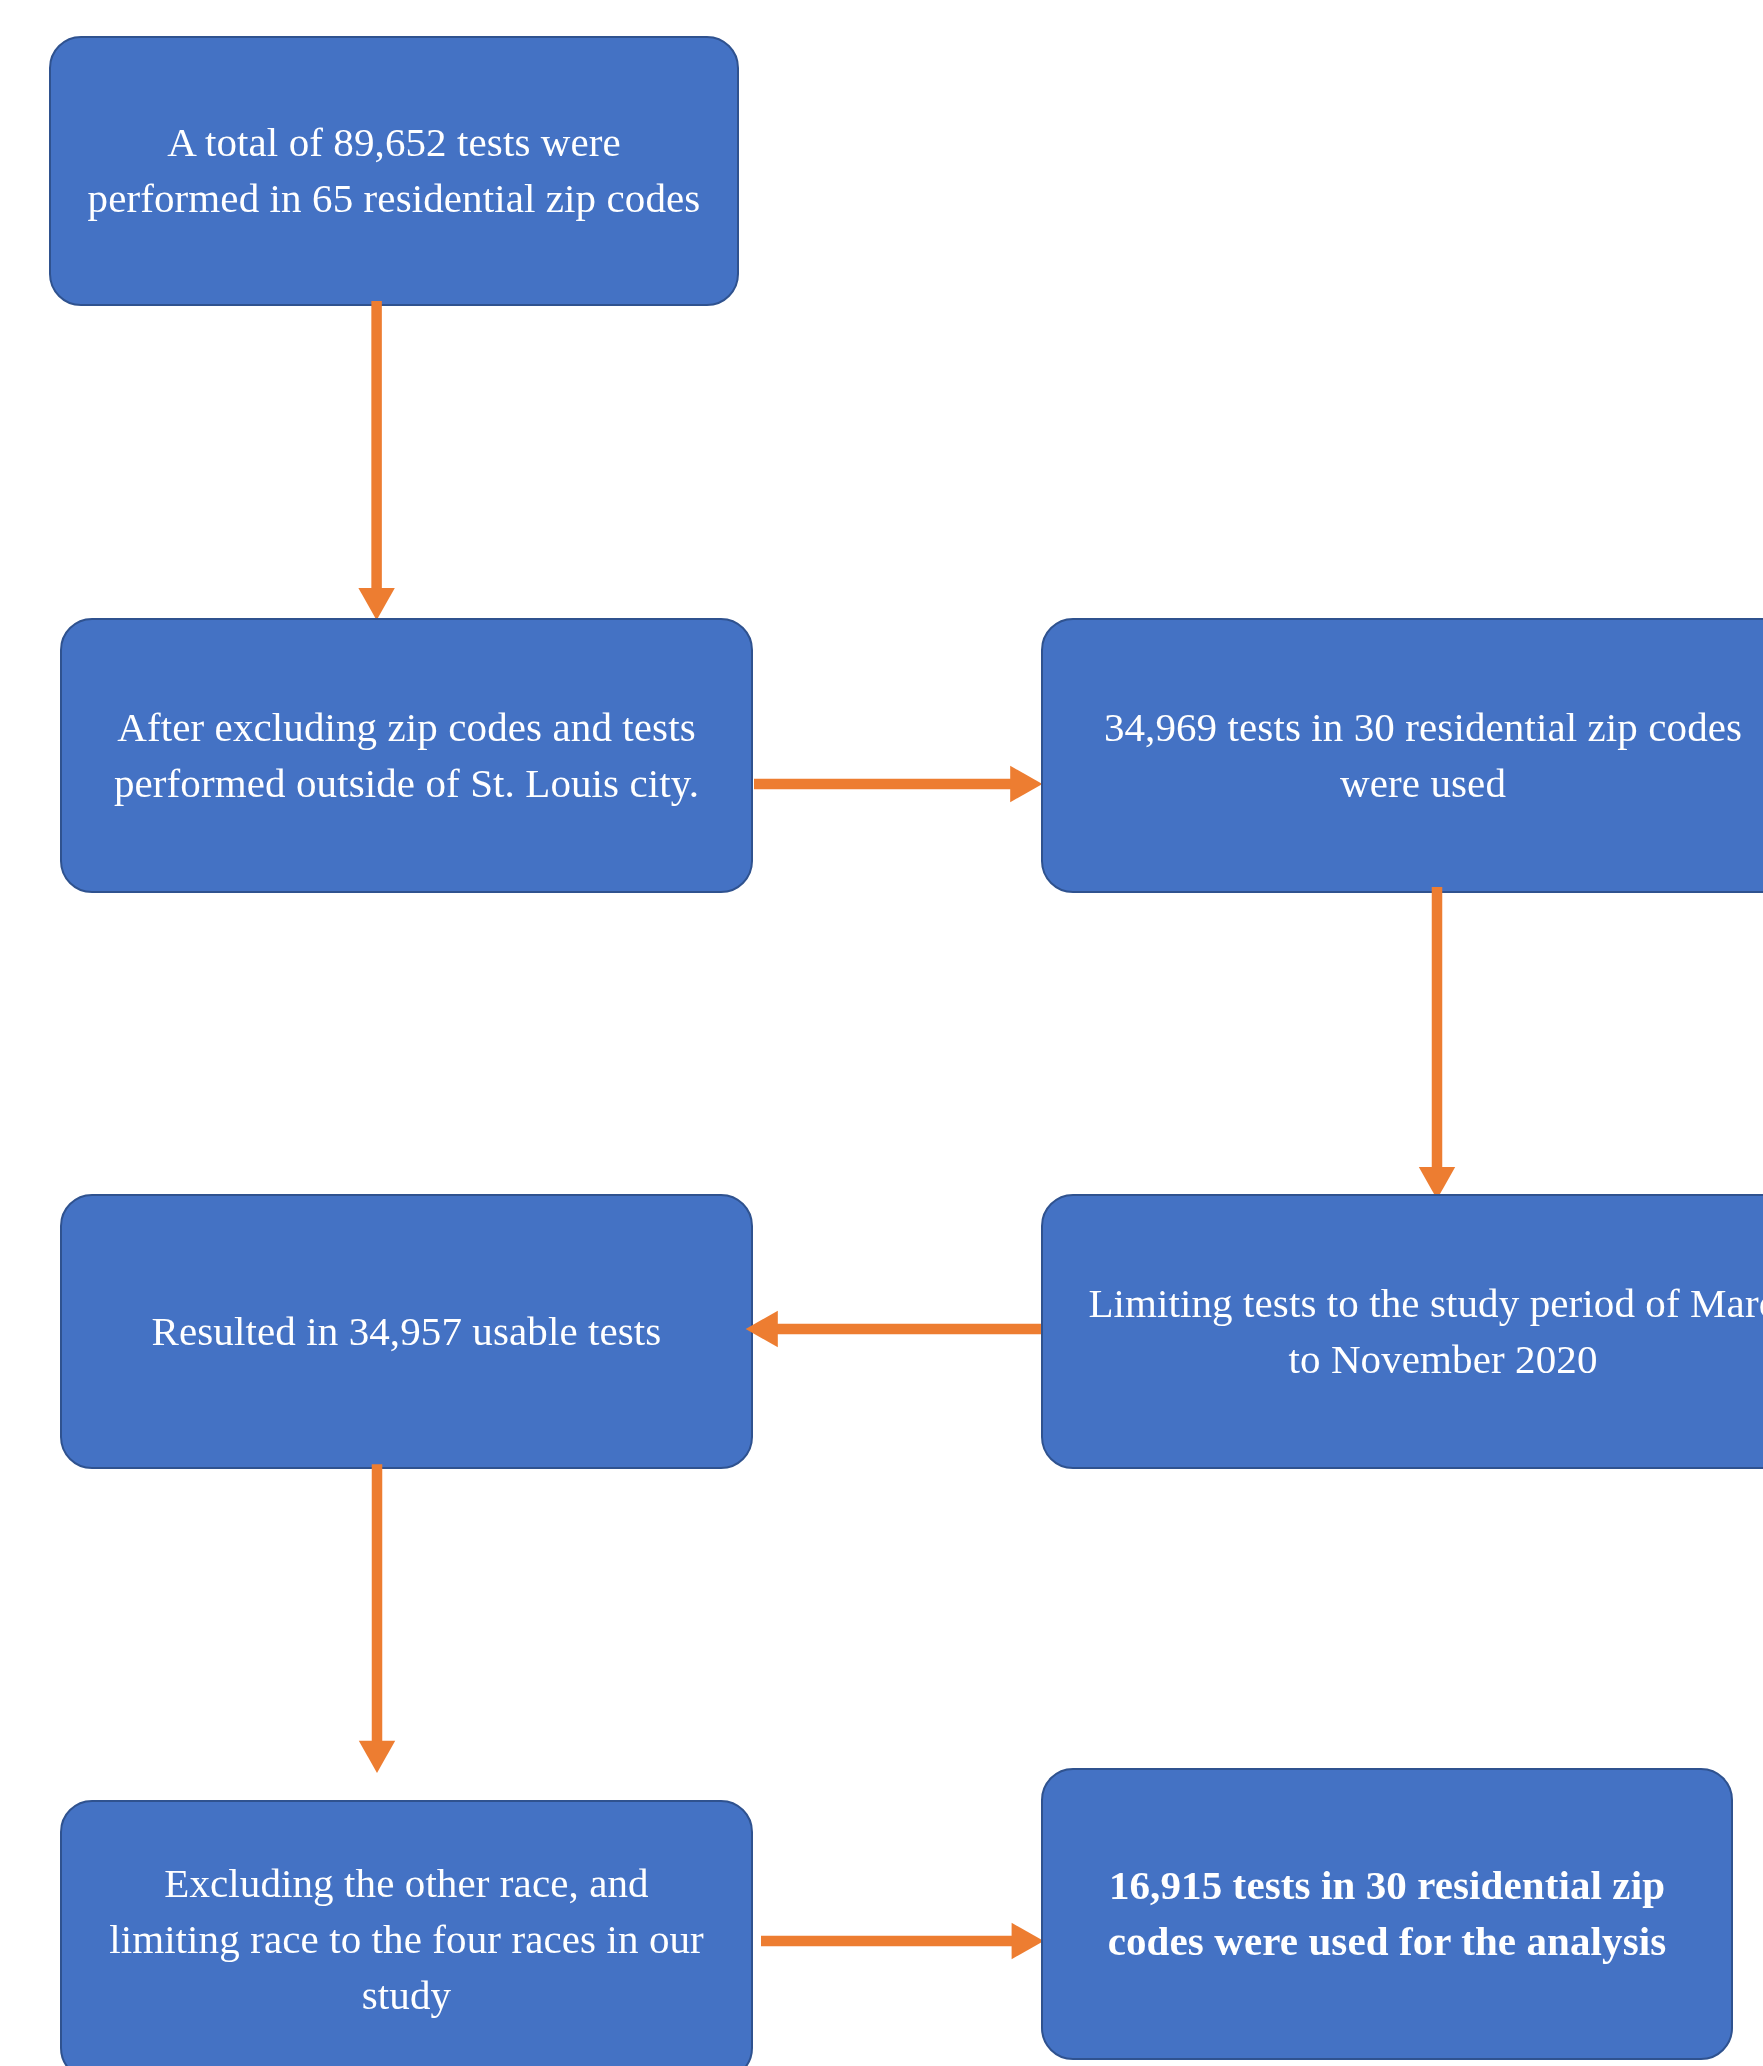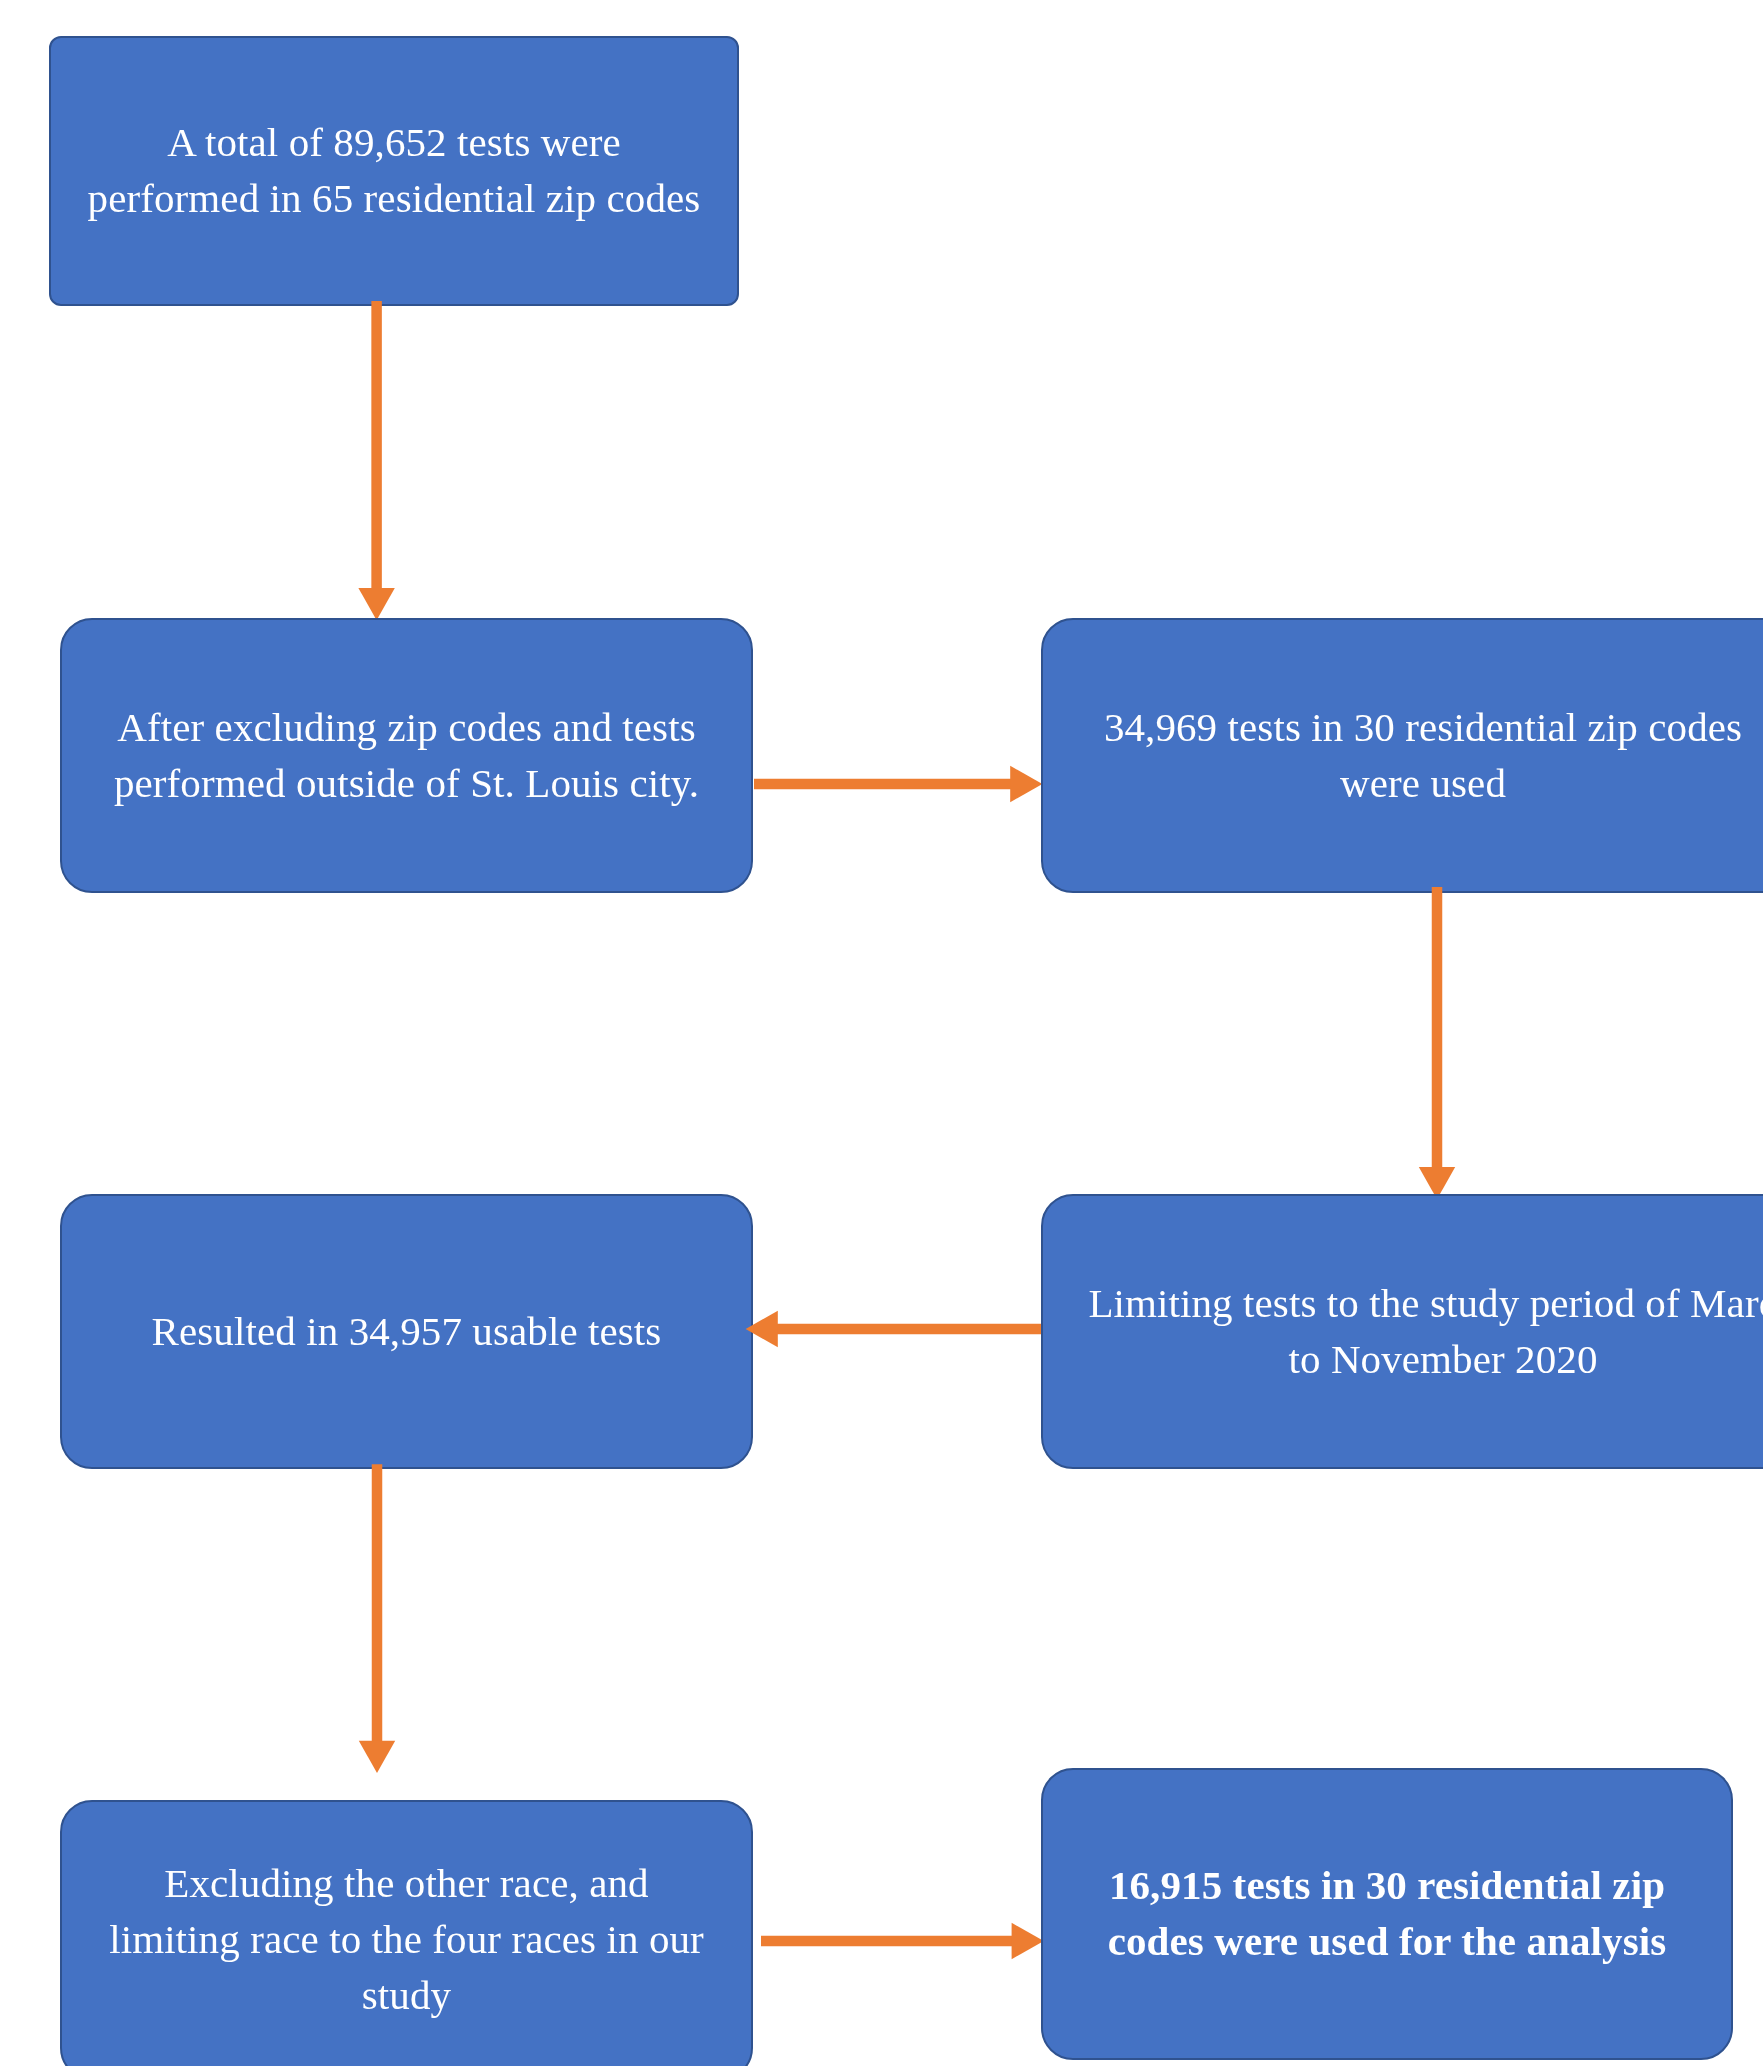--- a/index.html
+++ b/index.html
@@ -32,21 +32,21 @@
     font-size: 41px;
     line-height: 1.36;
     letter-spacing: 0.1px;
   }
   .node .label {
     display: block;
     width: 100%;
   }
 
   
-  #node-1 { left: 49px;   top: 36px;   width: 690px;  height: 270px; border-radius: 12px; }
+  #node-1 { left: 49px;   top: 36px;   width: 690px;  height: 270px; }
   #node-2 { left: 60px;   top: 618px;  width: 693px;  height: 275px; }
   #node-3 { left: 1041px; top: 618px;  width: 764px;  height: 275px; }
   #node-4 { left: 60px;   top: 1194px; width: 693px;  height: 275px; text-align: center; }
   #node-5 { left: 1041px; top: 1194px; width: 804px;  height: 275px; }
   #node-6 { left: 60px;   top: 1800px; width: 693px;  height: 280px; }
   #node-7 { left: 1041px; top: 1768px; width: 692px;  height: 292px; font-weight: bold; }
 
   
   .conn {
     position: absolute;

